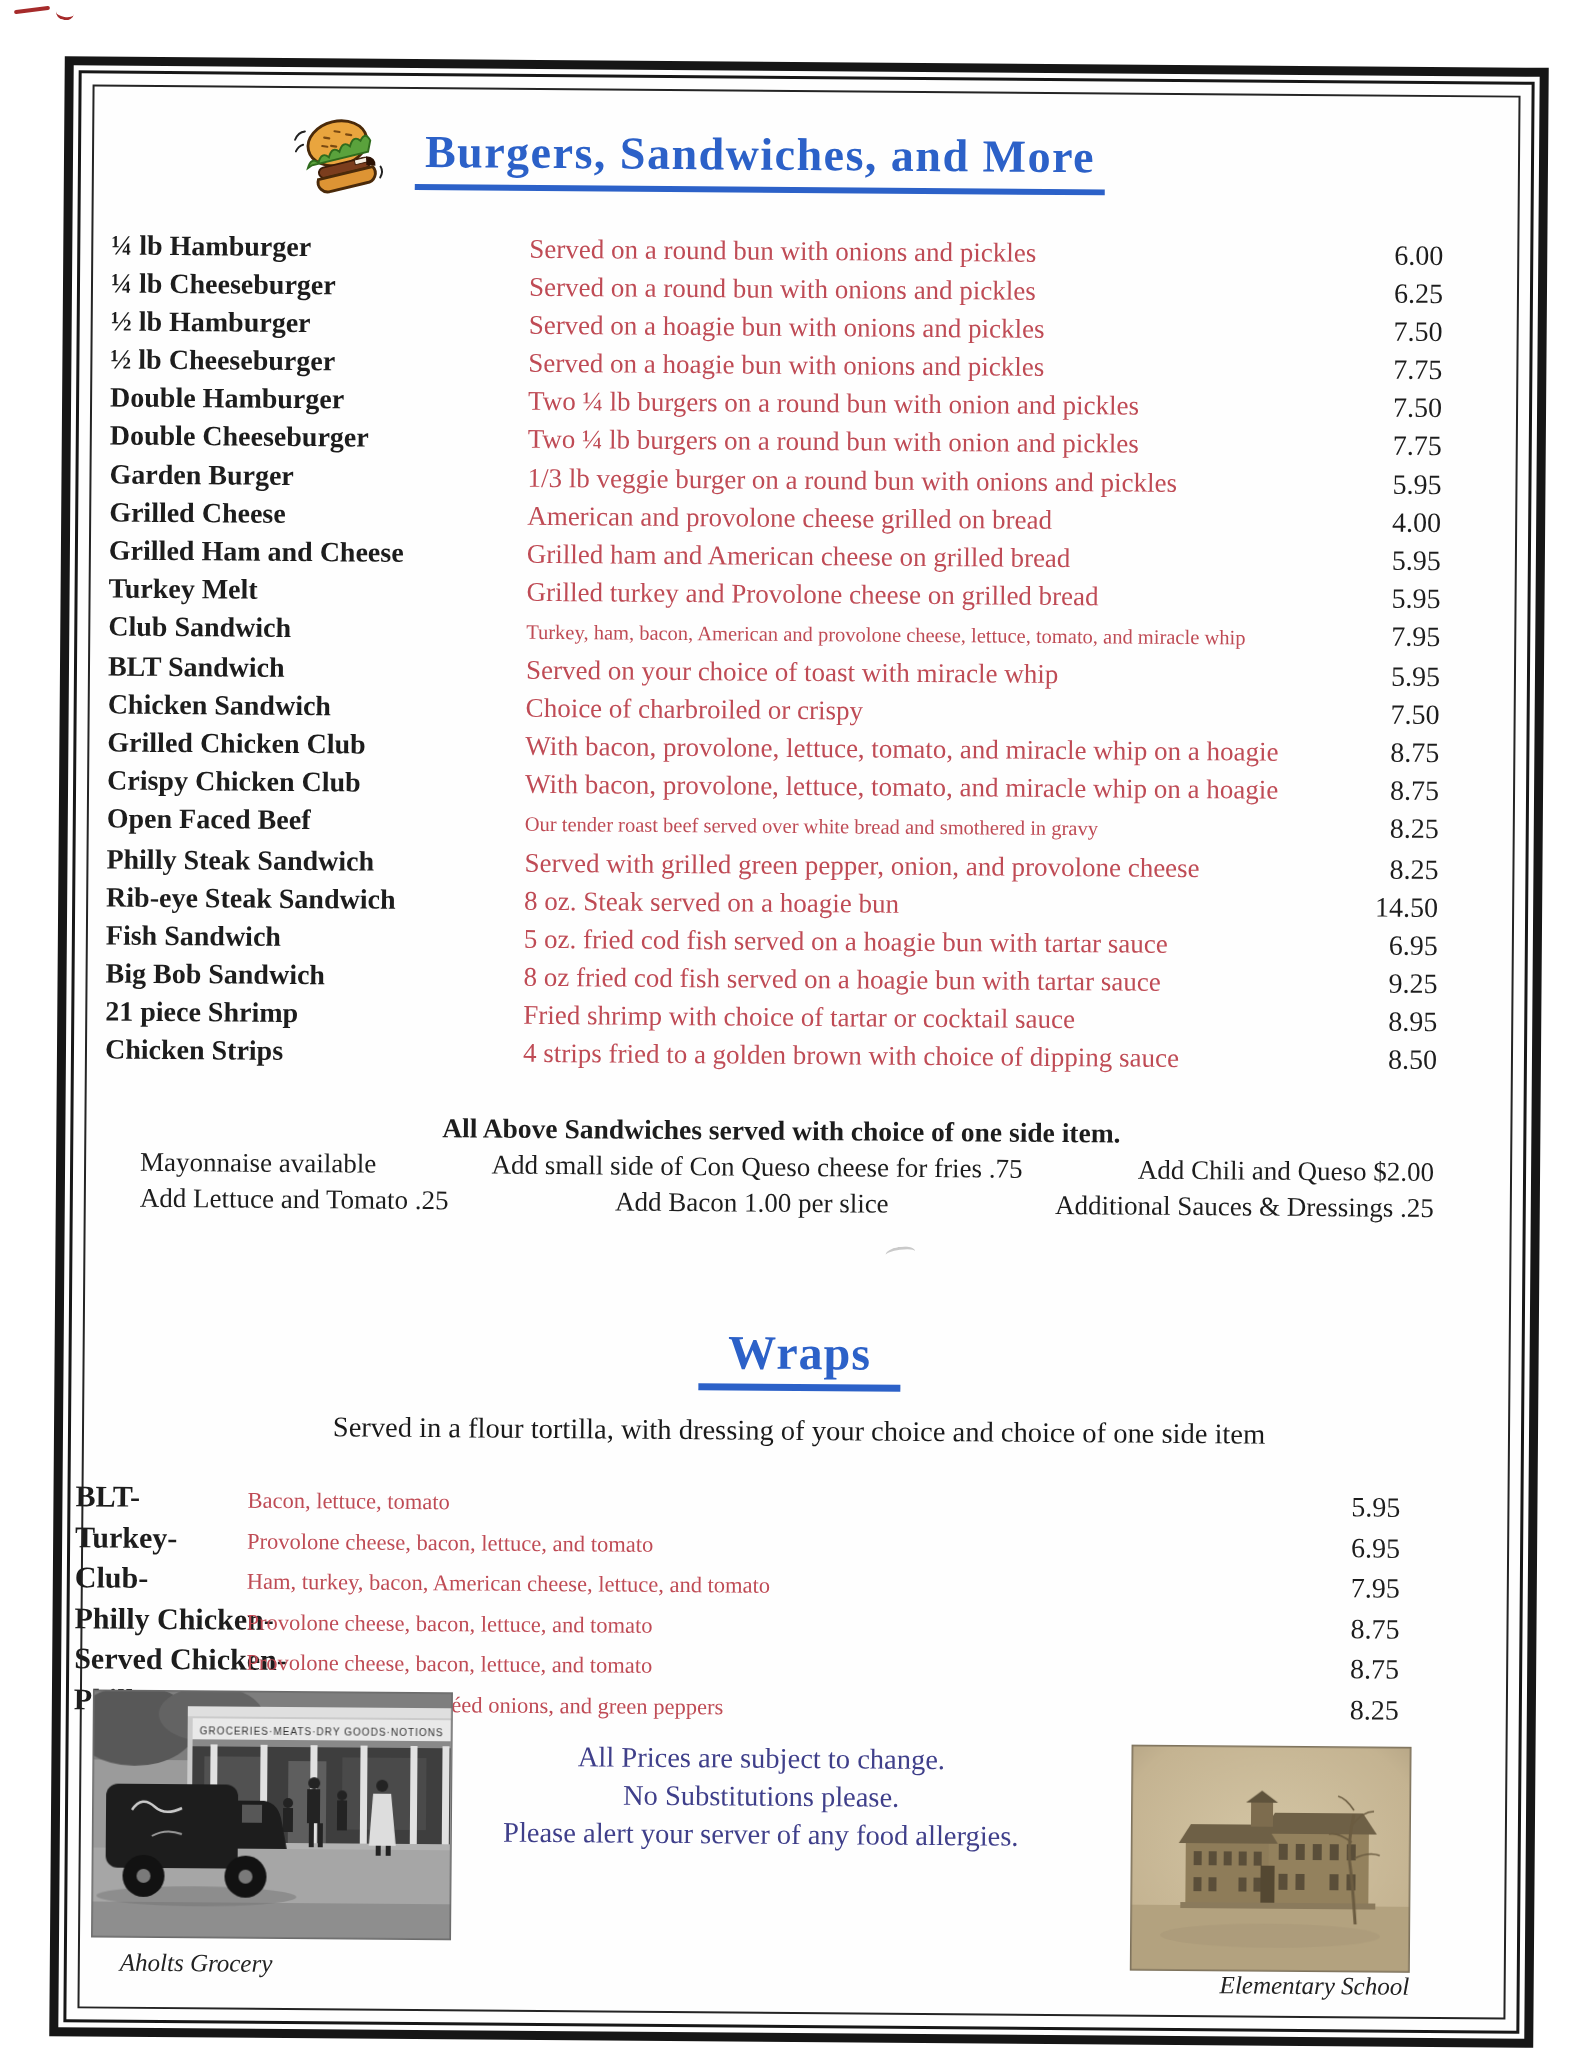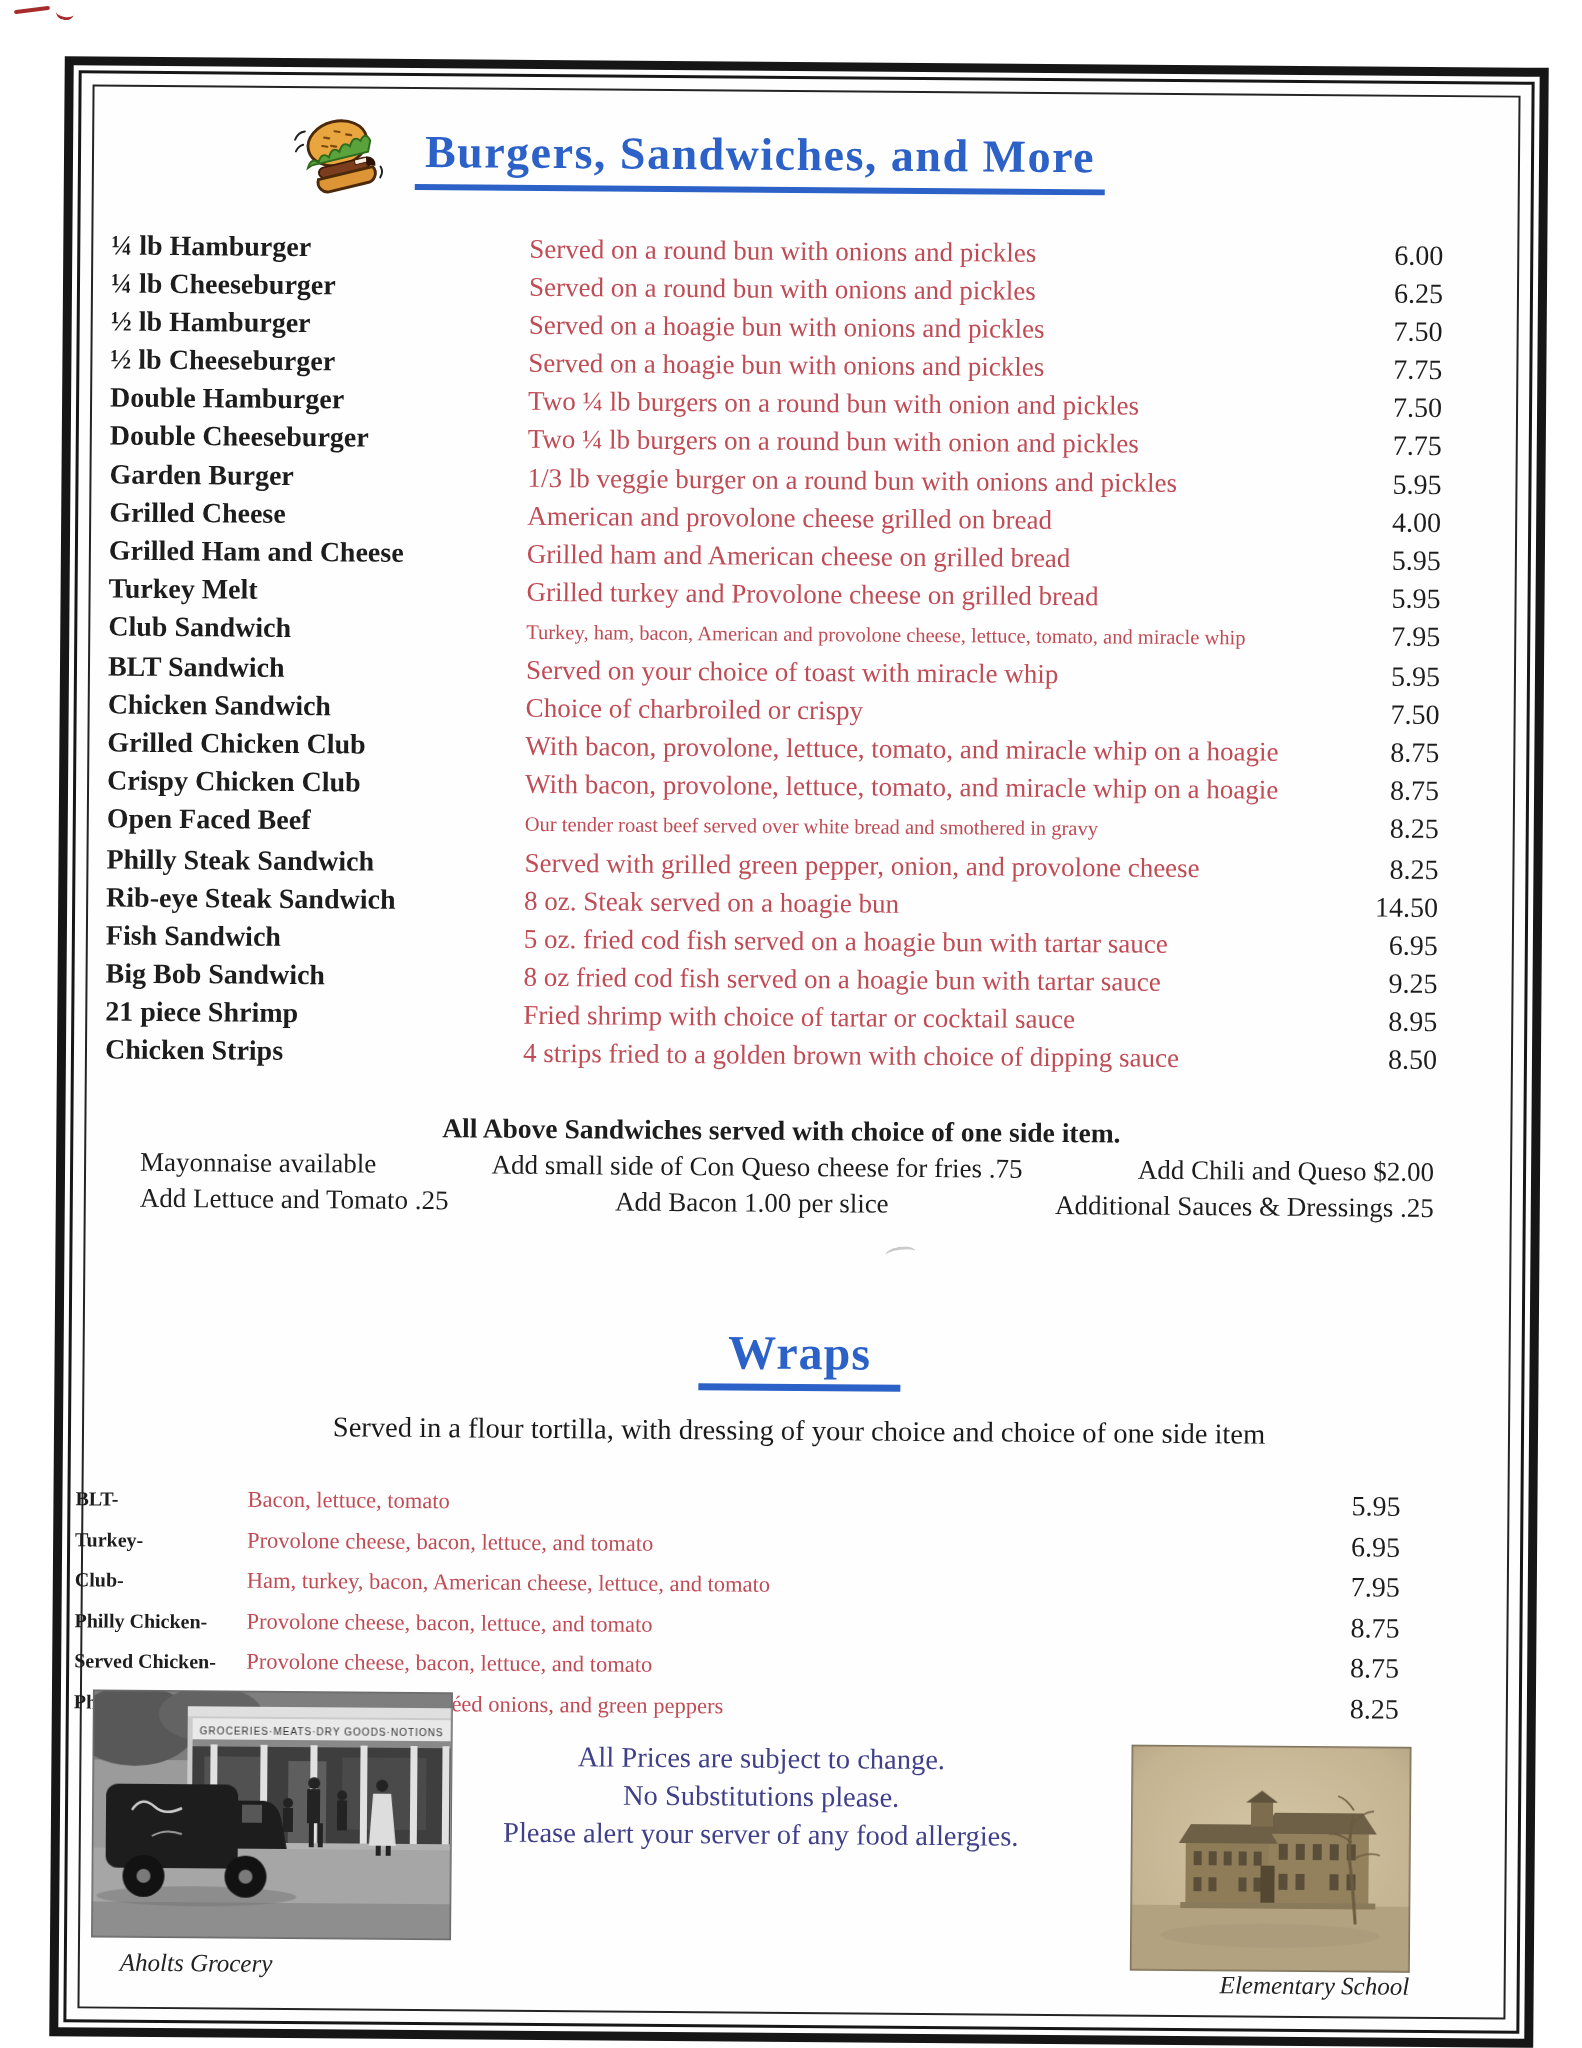--- a/index.html
+++ b/index.html
@@ -49,21 +49,21 @@
 
   
   .wraps{margin-top:104px;text-align:center;}
   .wraps-title{
     display:inline-block;font-size:48px;font-weight:bold;color:var(--blue);
     border-bottom:7px solid var(--blue);padding:0 30px 4px;letter-spacing:1px;
   }
   .wraps-sub{margin-top:24px;font-size:28.5px;color:#1a1a1a;}
   .wrapmenu{margin-top:36px;margin-left:-26px;text-align:left;}
   .wrow{display:grid;grid-template-columns:172px 1fr 220px;align-items:baseline;line-height:37.5px;}
-  .wname{font-weight:bold;font-size:20px;white-space:nowrap;}
+  .wname{font-weight:bold;font-size:30px;white-space:nowrap;}
   .wdesc{font-size:22.5px;color:var(--red);white-space:nowrap;}
   .wprice{font-size:28px;text-align:right;padding-right:95px;white-space:nowrap;}
 
   
   .photo-grocery{position:absolute;left:11px;top:1603px;width:360px;height:248px;}
   .photo-grocery svg{filter:blur(0.35px) contrast(0.95);}
   .photo-school{position:absolute;left:1050px;top:1650px;width:280px;height:226px;}
   .photo-school svg{filter:blur(0.55px);}
   .caption{font-style:italic;font-size:25px;color:#222;white-space:nowrap;}
   .cap-left{position:absolute;left:40px;top:1862px;}

